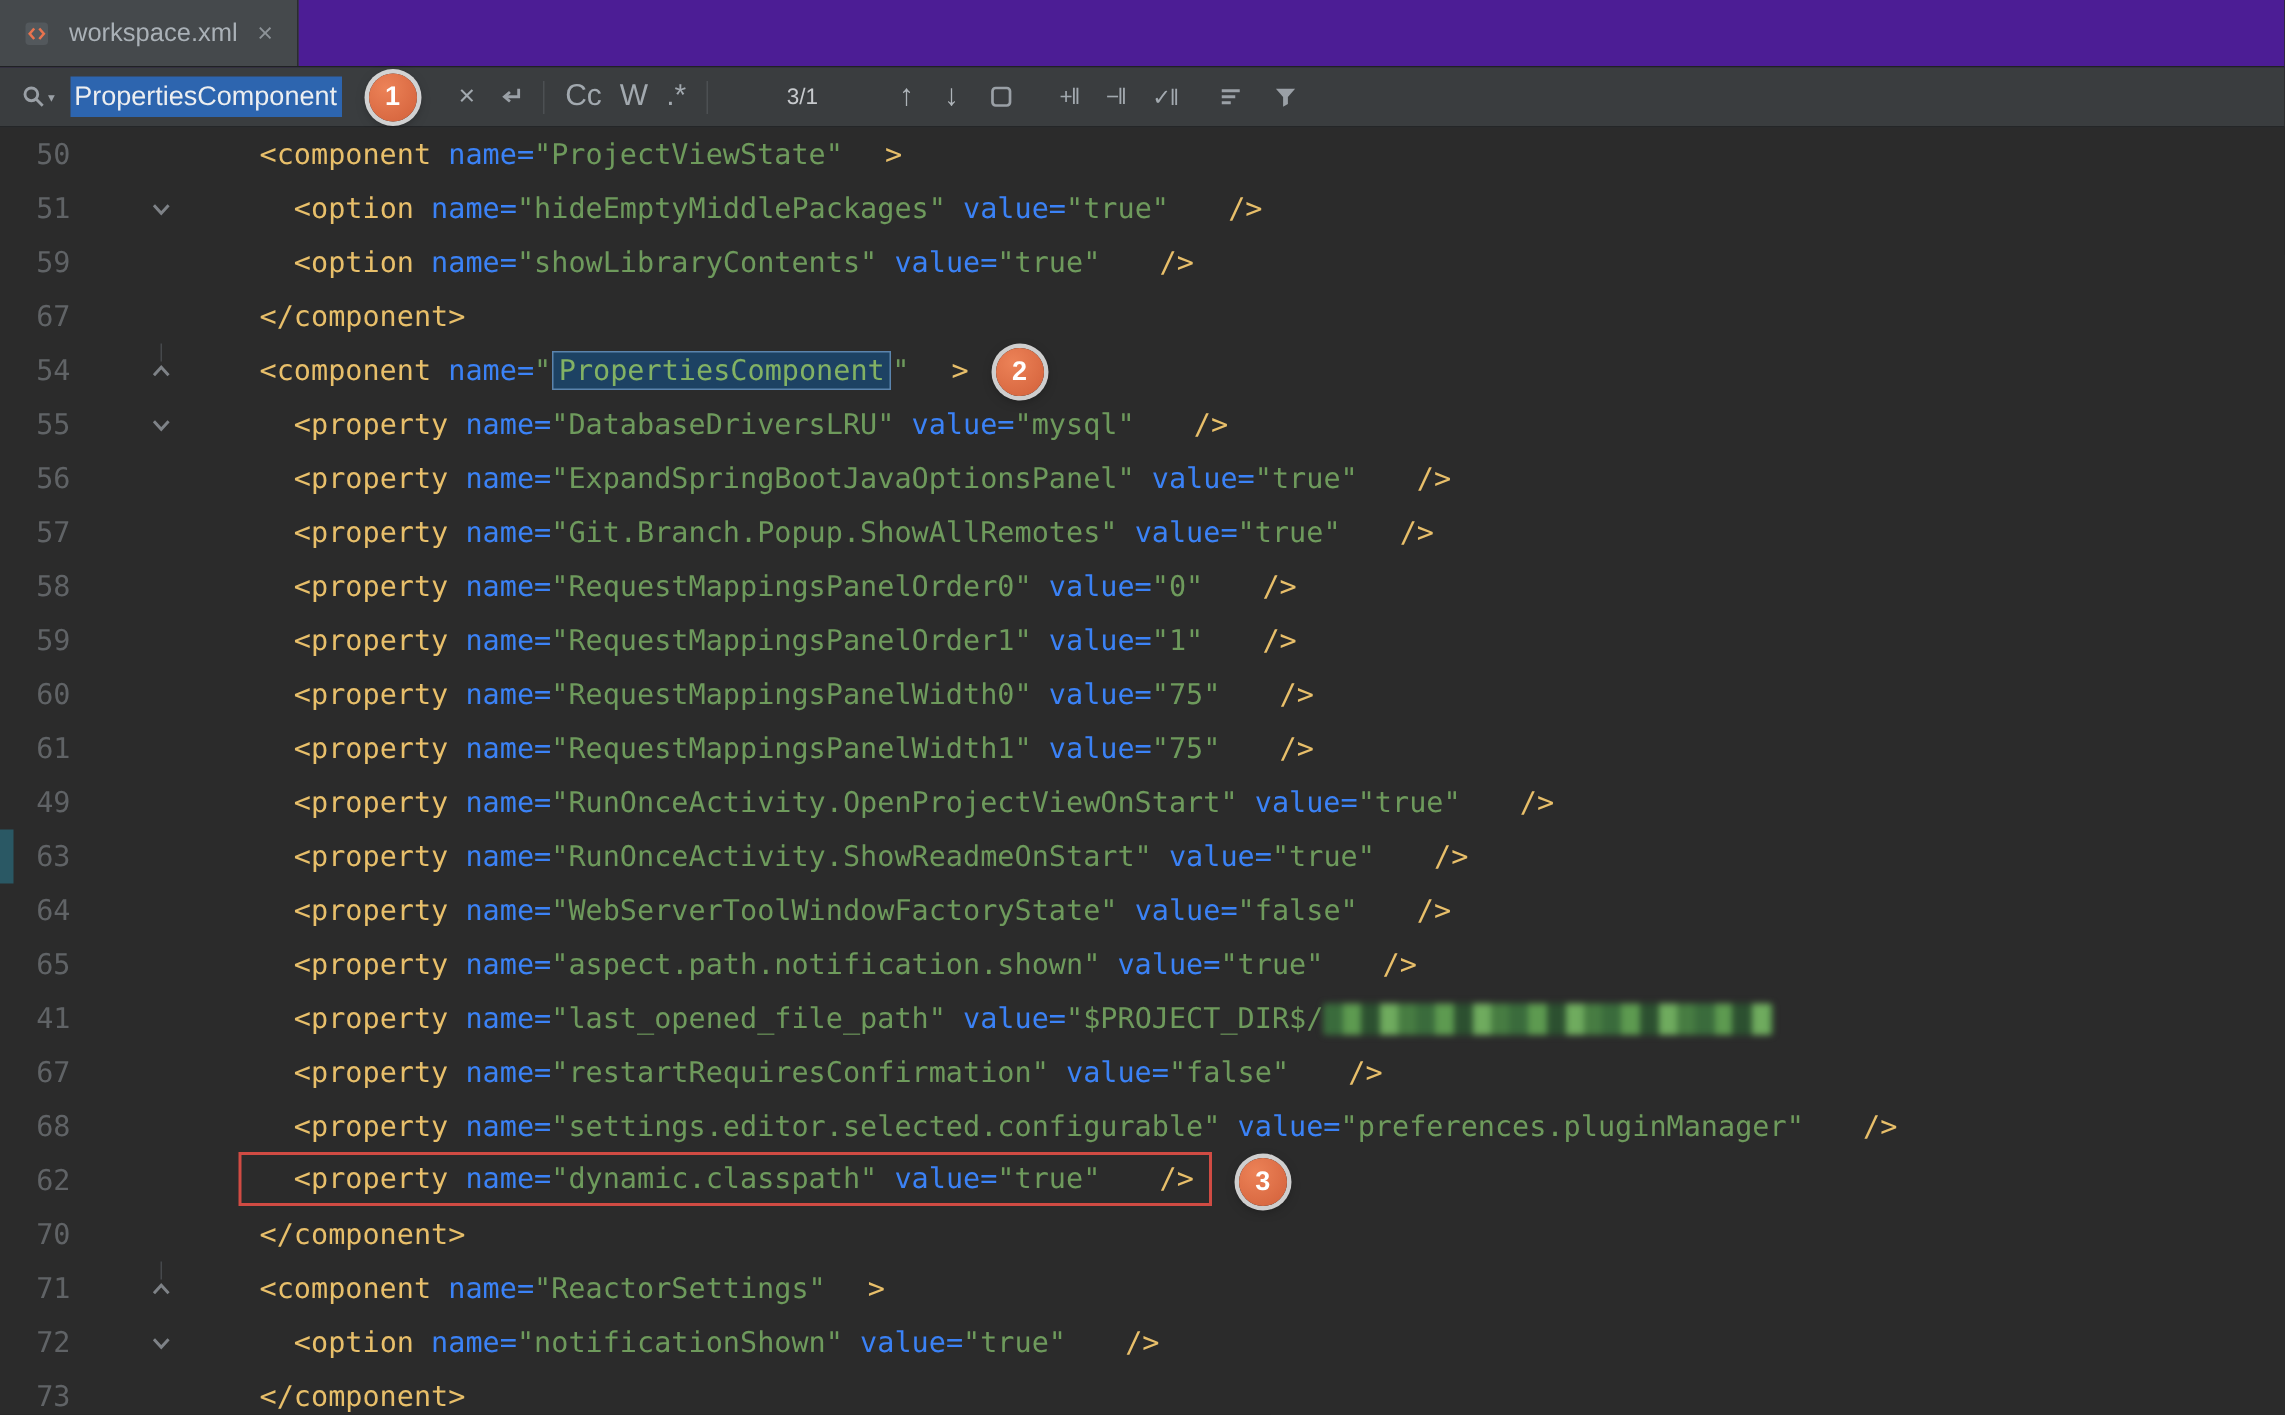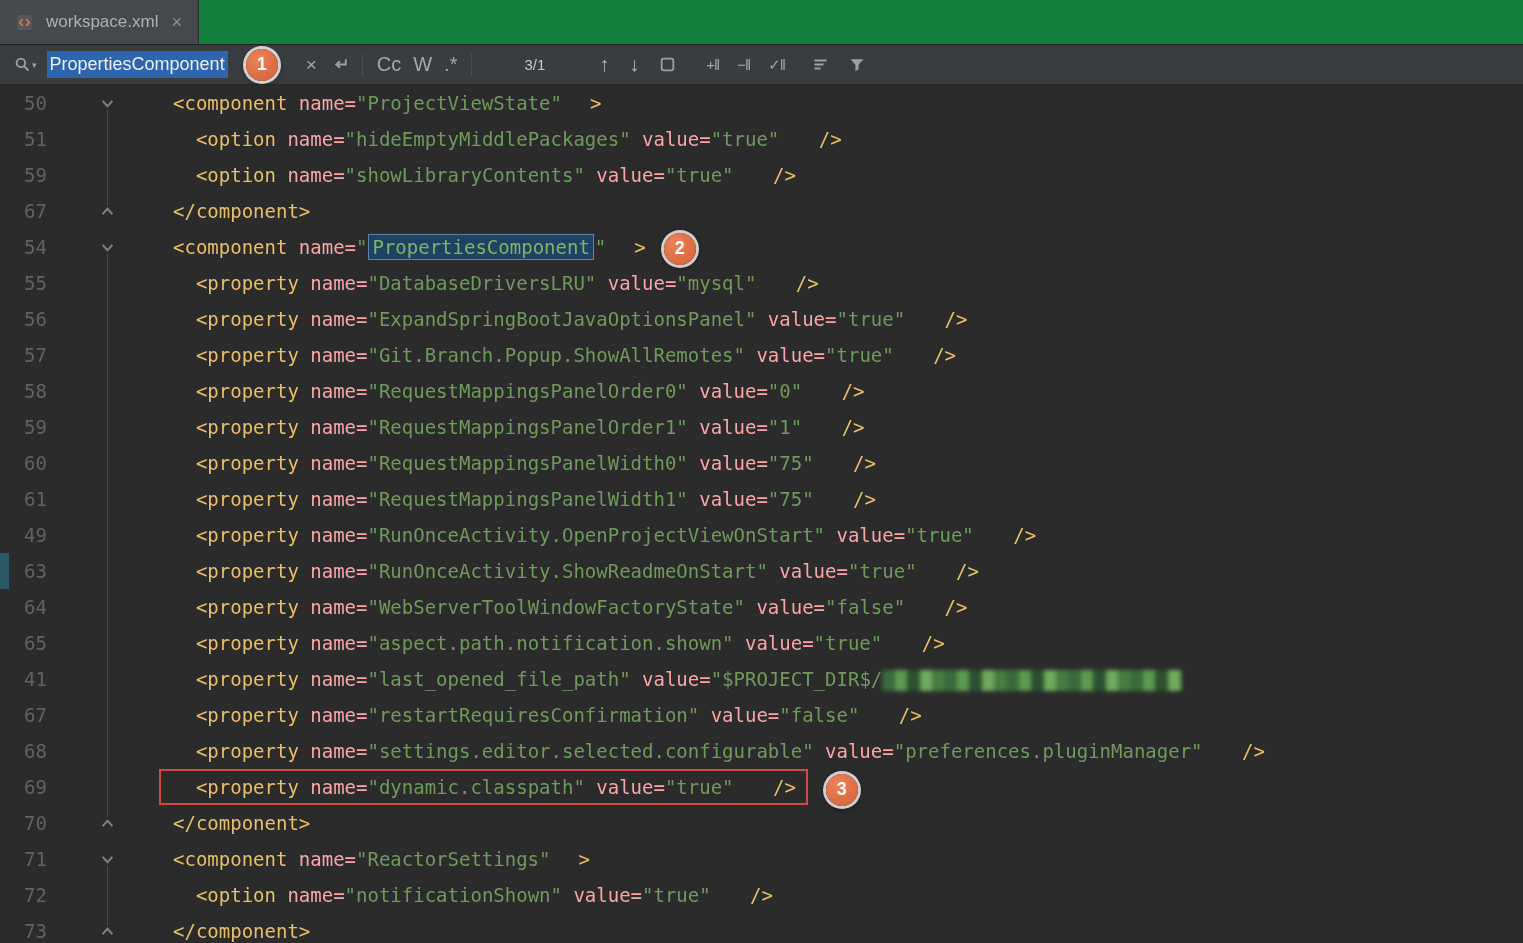--- a/index.html
+++ b/index.html
@@ -1,20 +1,20 @@
 <!DOCTYPE html>
 <html><head>
 <meta charset="utf-8">
 <style>
   * { margin:0; padding:0; box-sizing:border-box; }
   html,body { width:1523px; height:943px; overflow:hidden; background:#2b2b2b; }
   .window { position:relative; width:1523px; height:943px; background:#2b2b2b; font-family:"Liberation Sans",sans-serif; }
 
   
-  .tabbar { height:45px; background:#15803d; display:flex; align-items:stretch; border-bottom:1px solid #202224; }
+  .tabbar { height:45px; background:#4c1d95; display:flex; align-items:stretch; border-bottom:1px solid #202224; }
   .tab { display:flex; align-items:center; gap:9px; padding:0 16px 0 12px; background:#45494c; border-right:1px solid #2a2c2e; }
   .tab-label { color:#aab1b7; font-size:17px; }
   .tab-close { color:#8d9398; font-size:18px; line-height:1; cursor:pointer; margin-left:4px; }
 
   
   .searchbar { height:40px; background:#3a3d3f; border-bottom:1px solid #242628; display:flex; align-items:center; padding:0 10px; overflow:visible; }
   .sb-icon { display:inline-flex; align-items:center; justify-content:center; margin:0 4px; cursor:pointer; }
   .magni-caret { color:#9aa0a6; font-size:9px; margin-left:1px; }
   .query { background:#2d65af; color:#eceef0; font-size:18px; padding:3px 3px; margin-left:6px; white-space:pre; }
   .toggle { color:#a2a9af; font-size:20px; padding:0 6px; cursor:pointer; }
@@ -23,32 +23,32 @@
   .arrow-btn { color:#aeb4b9; font-size:20px; cursor:pointer; padding:0 4px; }
   .occ { color:#a2a9af; font-size:15px; cursor:pointer; white-space:nowrap; letter-spacing:-1px; }
 
   
   .badge { display:inline-flex; align-items:center; justify-content:center; width:32px; height:32px; border-radius:50%;
            background:radial-gradient(circle at 35% 30%, #ec8257, #d2603a); color:#fff; font:bold 18px "Liberation Sans",sans-serif;
            box-shadow:0 0 0 3px rgba(255,255,255,0.78), 0 2px 8px rgba(0,0,0,0.5); margin-left:18px; vertical-align:middle; flex:0 0 auto; }
 
   
   .editor { position:absolute; top:85px; left:0; right:0; bottom:0; background:#2b2b2b; overflow:hidden; }
-  .row { position:relative; display:flex; height:36px; line-height:36px; font-family:"DejaVu Sans Mono","Liberation Mono",monospace; font-size:19px; }
+  .row { position:relative; display:flex; height:36px; line-height:36px; font-family:"DejaVu Sans Mono","Liberation Mono",monospace; font-size:19px;align-items:flex-end; }
   .gutter-mark { position:absolute; left:0; top:0; width:9px; height:36px; background:#2a5864; }
   .lnum { width:47px; text-align:right; color:#606366; flex:0 0 auto; }
   .fold { position:relative; width:75px; flex:0 0 auto; }
   .fold svg { position:absolute; left:54px; top:12px; }
   .fold-line::after, .fold-open::after, .fold-end::after { content:""; position:absolute; left:60px; width:1px; background:#46494c; }
   .fold-line::after { top:0; bottom:0; }
   .fold-open::after { top:25px; bottom:0; }
   .fold-end::after { top:0; height:12px; }
   .code { white-space:pre; color:#a9b7c6; padding-left:23px; }
   .seg-tag { color:#e8bf6a;margin-left:28px; }
-  .seg-attr { color:#fca5a5; }
+  .seg-attr { color:#3b82f6; }
   .seg-str { color:#6e9a5c; }
   .seg-match { color:#83b264; background:#1d4263; border:1px solid #5b84ad; padding:1px 3px; margin:0 1px; }
   .red-box { border:2px solid #d04b43; padding:2px 10px 2px 7px; margin-left:-9px; line-height:28px; display:inline-block; vertical-align:1px; }
   .redacted { display:inline-block; width:300px; height:21px; vertical-align:middle; border-radius:2px;
               background:repeating-linear-gradient(90deg,#3a6b3c 0 13px,#5d9a50 13px 25px,#2c5030 25px 38px,#6fab5e 38px 50px,#477c42 50px 62px);
               filter:blur(2px); }
 </style>
 </head>
 <body>
 
@@ -221,21 +221,21 @@
           <div class="lnum">67</div>
           <div class="fold fold-line"></div>
           <div class="code"><span class="seg-plain">  </span><span class="seg-tag">&lt;property</span><span class="seg-attr"> name=</span><span class="seg-str">"restartRequiresConfirmation"</span><span class="seg-attr"> value=</span><span class="seg-str">"false"</span><span class="seg-tag"> /&gt;</span></div>
         </div>
         <div class="row">
           <div class="lnum">68</div>
           <div class="fold fold-line"></div>
           <div class="code"><span class="seg-plain">  </span><span class="seg-tag">&lt;property</span><span class="seg-attr"> name=</span><span class="seg-str">"settings.editor.selected.configurable"</span><span class="seg-attr"> value=</span><span class="seg-str">"preferences.pluginManager"</span><span class="seg-tag"> /&gt;</span></div>
         </div>
         <div class="row">
-          <div class="lnum">69</div>
+          <div class="lnum">62</div>
           <div class="fold fold-line"></div>
           <div class="code"><span class="seg-plain">  </span><span class="red-box"><span class="seg-tag">&lt;property</span><span class="seg-attr"> name=</span><span class="seg-str">"dynamic.classpath"</span><span class="seg-attr"> value=</span><span class="seg-str">"true"</span><span class="seg-tag"> /&gt;</span></span><span class="badge">3</span></div>
         </div>
         <div class="row">
           <div class="lnum">70</div>
           <div class="fold fold-end">
             <svg width="13" height="13" viewBox="0 0 12 12">
               <path d="M1.5 8.5 L6 3.5 L10.5 8.5" fill="none" stroke="#7e8287" stroke-width="1.8"></path>
             </svg>
           </div>

